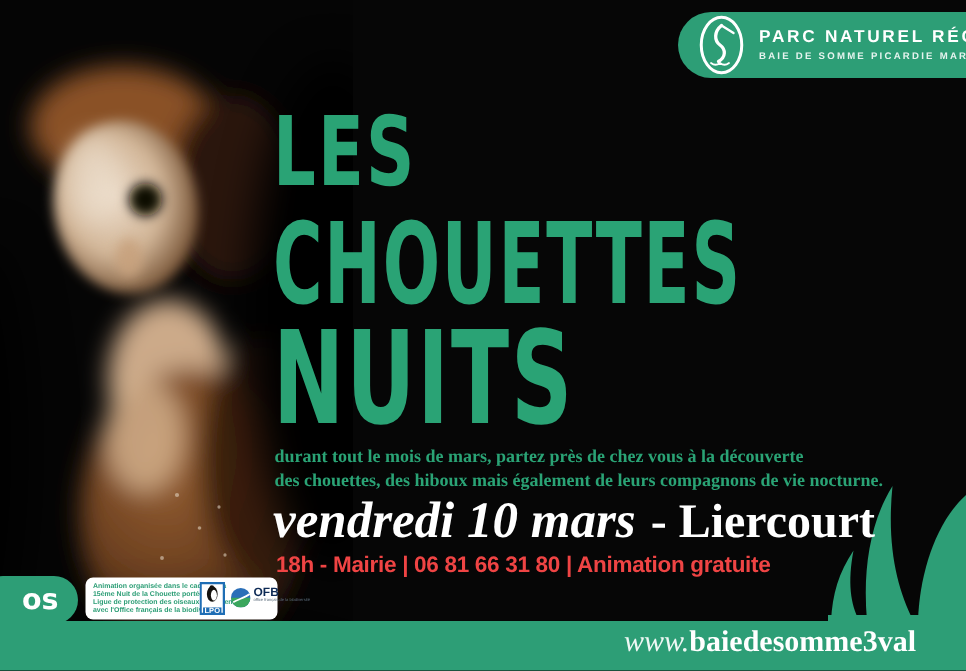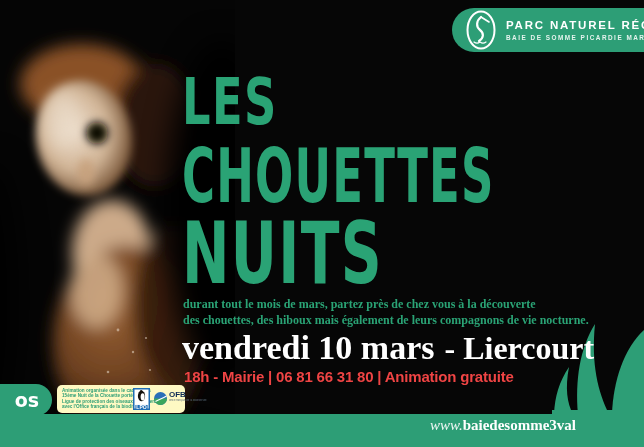--- a/index.html
+++ b/index.html
@@ -29,50 +29,50 @@
   .t3{top:210px;font-size:86px;transform:scaleX(0.66);}
   
   .intro{
     position:absolute;left:183px;top:297px;color:#2aa375;
     font-family:"Liberation Serif",serif;font-weight:700;font-size:12px;line-height:15.5px;
     white-space:nowrap;
   }
   
   .date-line{position:absolute;left:182px;top:329px;color:#fff;
     font-family:"Liberation Serif",serif;font-weight:700;white-space:nowrap;}
-  .date-line .date{font-size:34px;}
+  .date-line .date{font-size:34px;font-style:italic;}
   .date-line .loc{font-size:32px;margin-left:6px;}
   .details{position:absolute;left:184px;top:368px;color:#ef4444;
     font-size:15px;font-weight:700;letter-spacing:-0.2px;white-space:nowrap;}
   
   .leaf{position:absolute;right:0;bottom:33px;}
   
   .os-badge{
     position:absolute;left:-14px;top:384px;width:66px;height:32px;background:#2d9e76;
     border-radius:16px;display:flex;align-items:center;justify-content:flex-end;
     padding-right:13px;box-sizing:border-box;color:#fff;font-weight:800;font-size:19px;
     font-family:"DejaVu Sans",sans-serif;
   }
   .partner-box{position:absolute;left:57px;top:385px;width:128px;height:28px;
-    background:#fef9c3;border-radius:5px;}
+    background:#ffffff;border-radius:5px;}
   .disclaimer{
     position:absolute;left:5px;top:3px;width:130px;color:#2d9e76;font-weight:700;
     font-size:8px;line-height:9.2px;transform:scale(0.58);transform-origin:0 0;white-space:nowrap;
   }
   .lpo{position:absolute;left:76px;top:3px;width:17px;height:22px;}
   .lpo-band{position:absolute;left:0;bottom:0;width:17px;height:7px;background:#1f6eb5;
     color:#fff;font-size:7px;font-weight:700;text-align:center;line-height:7px;
     transform:scale(0.72);transform-origin:center bottom;}
   .ofb{position:absolute;left:97px;top:6px;display:flex;align-items:center;gap:2px;}
   .ofb-label{font-size:8px;font-weight:800;color:#0d2a55;line-height:8px;}
   .ofb-sub{font-size:6px;color:#5a6b7a;transform:scale(0.45);transform-origin:0 0;white-space:nowrap;}
   
   .bottom-bar{position:absolute;left:0;bottom:0;width:644px;height:33px;background:#2d9e76;}
-  .url{position:absolute;left:430px;top:3px;color:#fff;font-family:"Liberation Serif",serif;
-    font-size:15px;white-space:nowrap;}
+  .url{position:absolute;left:416px;top:3px;color:#fff;font-family:"Liberation Serif",serif;
+    font-size:20px;white-space:nowrap;}
   .url-www{font-style:italic;font-weight:400;opacity:.92;}
   .url-main{font-weight:700;}
 </style>
 </head>
 <body>
 
 <div class="poster">
 
   <svg class="owl" width="235" height="447" viewBox="0 0 235 447">
     <defs>

